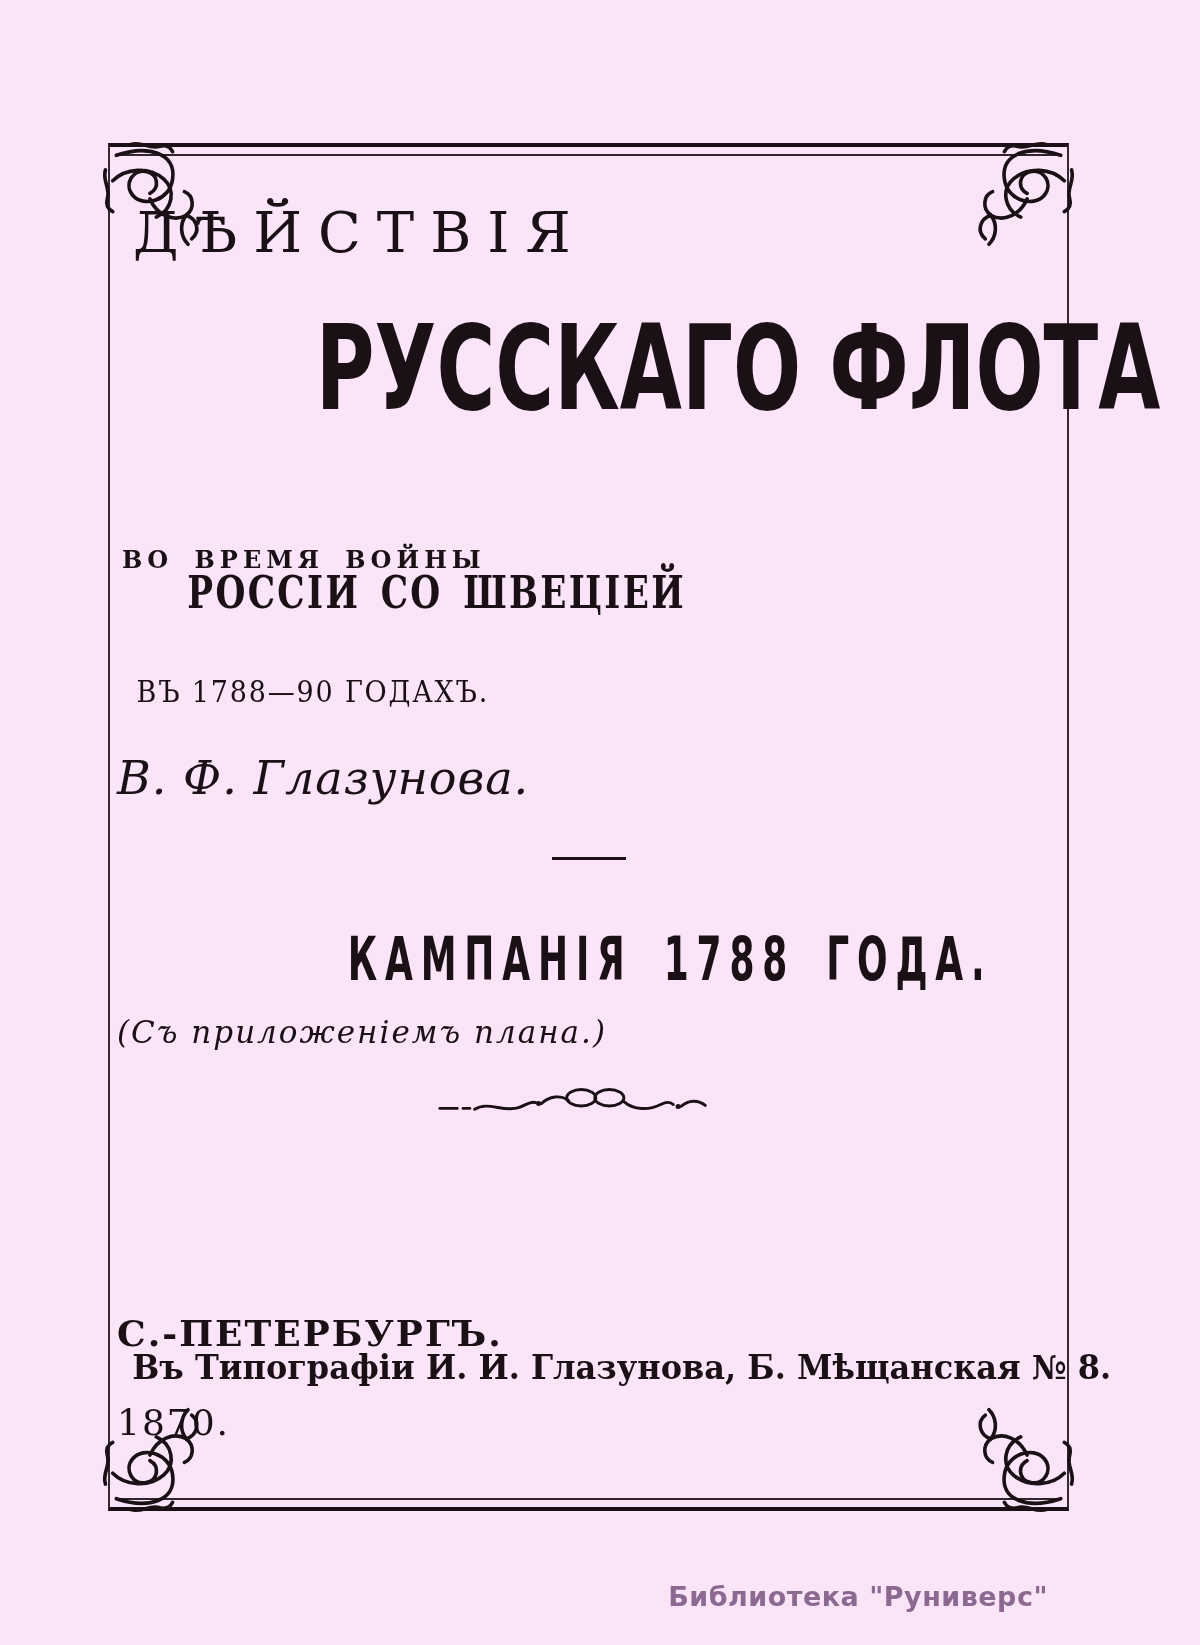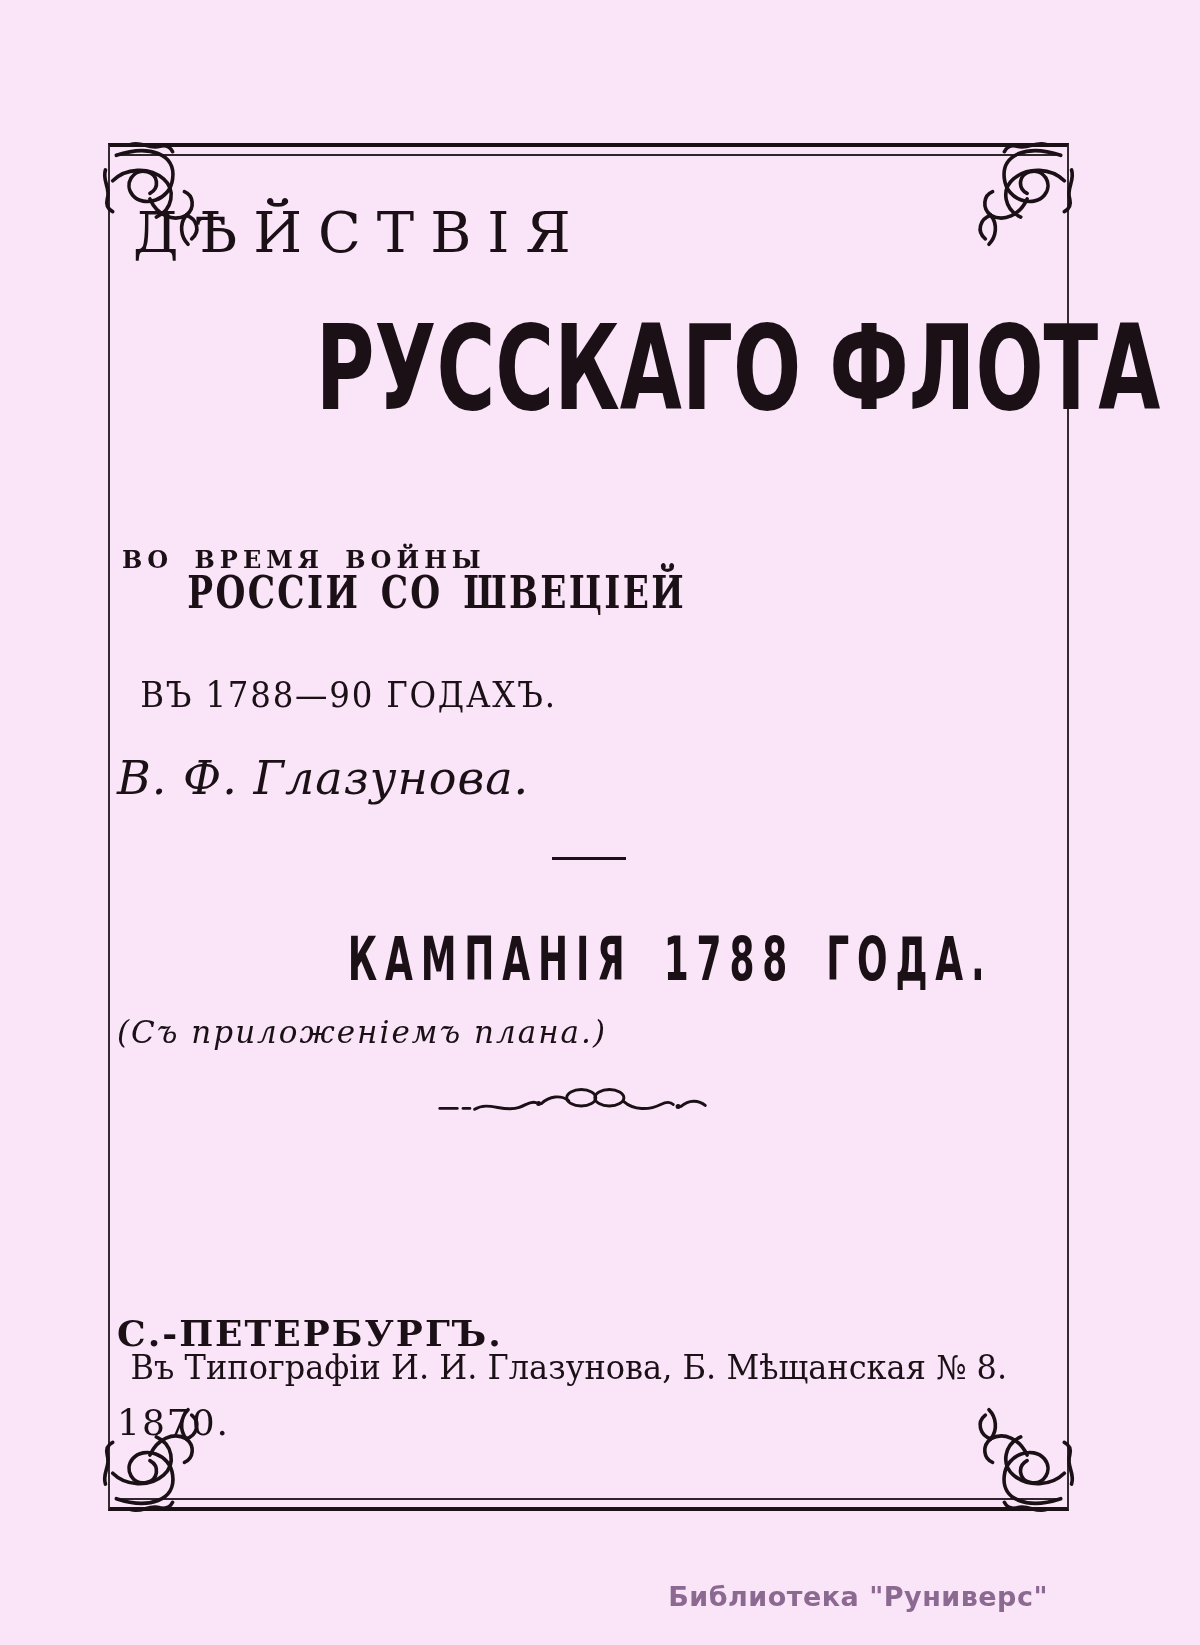--- a/index.html
+++ b/index.html
@@ -42,35 +42,35 @@
   .series-title{
     top:58px;font-size:56px;letter-spacing:16px;text-indent:16px;
     font-family:"DejaVu Serif","Liberation Serif",serif;
   }
   .main-title{top:162px;font-size:118px;font-weight:bold;
     font-family:"DejaVu Sans","Liberation Sans",sans-serif;}
   .main-title .squeeze{display:inline-block;transform:scaleX(.68);transform-origin:center;}
   .war-line{top:357px;font-size:24px;font-weight:bold;letter-spacing:5px;word-spacing:8px;text-indent:5px;margin-top:44px;}
   .countries-line{top:424px;font-size:44px;font-weight:bold;}
   .countries-line .squeeze{display:inline-block;transform:scaleX(.78);transform-origin:center;letter-spacing:3px;word-spacing:8px;}
-  .years-line{top:530px;font-size:36px;letter-spacing:2px;}
+  .years-line{top:530px;font-size:30px;letter-spacing:2px;}
   .years-line .squeeze{display:inline-block;transform:scaleX(.9);transform-origin:center;}
   .author-line{top:608px;font-size:46px;font-style:italic;letter-spacing:1px;}
   .small-rule{
     position:absolute;top:710px;left:50%;
     width:74px;height:0;margin-left:-37px;
     border-top:3px solid #1a1016;
   }
   .campaign-line{top:782px;font-size:60px;font-weight:bold;
     font-family:"DejaVu Sans","Liberation Sans",sans-serif;padding-left:16px;}
   .campaign-line .squeeze{display:inline-block;transform:scaleX(.6);transform-origin:center;letter-spacing:13px;word-spacing:18px;}
   .note-line{top:870px;font-size:31px;font-style:italic;letter-spacing:2px;}
   .divider{position:absolute;top:938px;left:0;right:0;text-align:center;}
   .city-line{top:1152px;font-size:36px;font-weight:bold;letter-spacing:2px;margin-top:16px;}
-  .printer-line{top:1204px;font-size:33px;}
+  .printer-line{top:1204px;font-size:33px;font-weight:bold;}
   .printer-line .squeeze{display:inline-block;transform:scaleX(.97);transform-origin:center;}
   .year-line{top:1258px;font-size:36px;letter-spacing:2px;}
   .watermark{
     position:absolute;top:1581px;right:152px;
     font-family:"DejaVu Sans","Liberation Sans",sans-serif;
     font-weight:bold;font-size:27px;letter-spacing:.5px;
   }
 </style>
 </head>
 <body style="background: rgb(249, 228, 248);">

